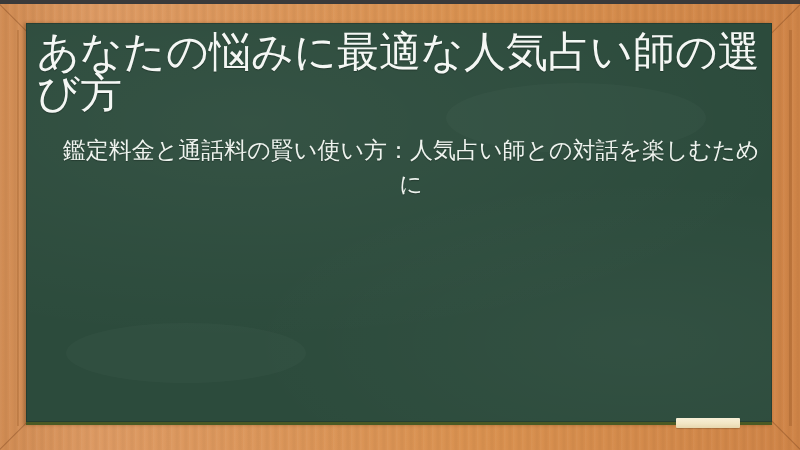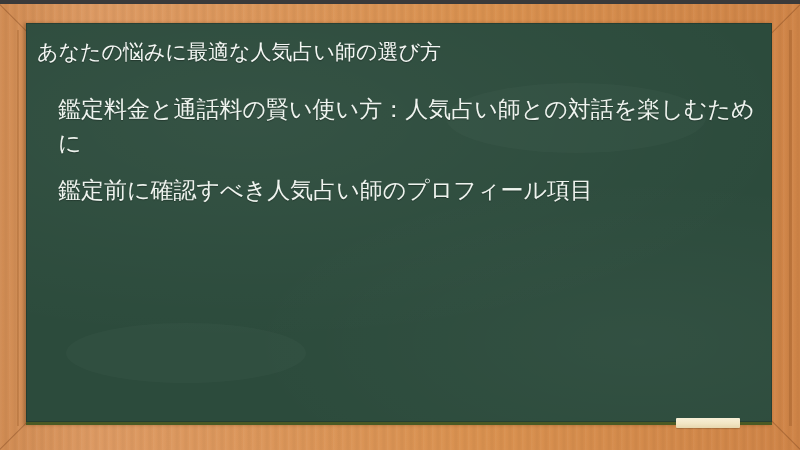--- a/index.html
+++ b/index.html
@@ -89,33 +89,34 @@
   
   #content {
     position:absolute;
     left:0; top:0;
     width:746px; height:402px;
     padding:8px 8px 0 8px;
   }
 
   #title {
     color:#f4f7f4;
-    font-size:21px;
+    font-size:42px;
     line-height:41px;
     letter-spacing:0px;
     white-space:pre-line;
     text-shadow:0 1px 1px rgba(0,0,0,0.30);
     padding-left:3px;
     font-weight:400;
   }
 
   #list {
     list-style:none;
     margin-top:20px;
     padding:0;
+    text-align:center;
   }
 
   #list li {
     color:#eef3ee;
     font-size:23px;
     line-height:34px;
     padding-left:24px;
     margin-bottom:13px;
     text-shadow:0 1px 1px rgba(0,0,0,0.28);
     font-weight:400;
@@ -147,20 +148,19 @@
 
   <div id="board">
     <span class="smudge s1"></span>
     <span class="smudge s2"></span>
 
     <div id="content">
       <h1 id="title">あなたの悩みに最適な人気占い師の選び方</h1>
 
       <ul id="list">
         <li>鑑定料金と通話料の賢い使い方：人気占い師との対話を楽しむために</li>
-        <li>鑑定前に確認すべき人気占い師のプロフィール項目</li>
       </ul>
     </div>
 
     <span id="chalk"></span>
   </div>
 
 </div>
 
 </body></html>

